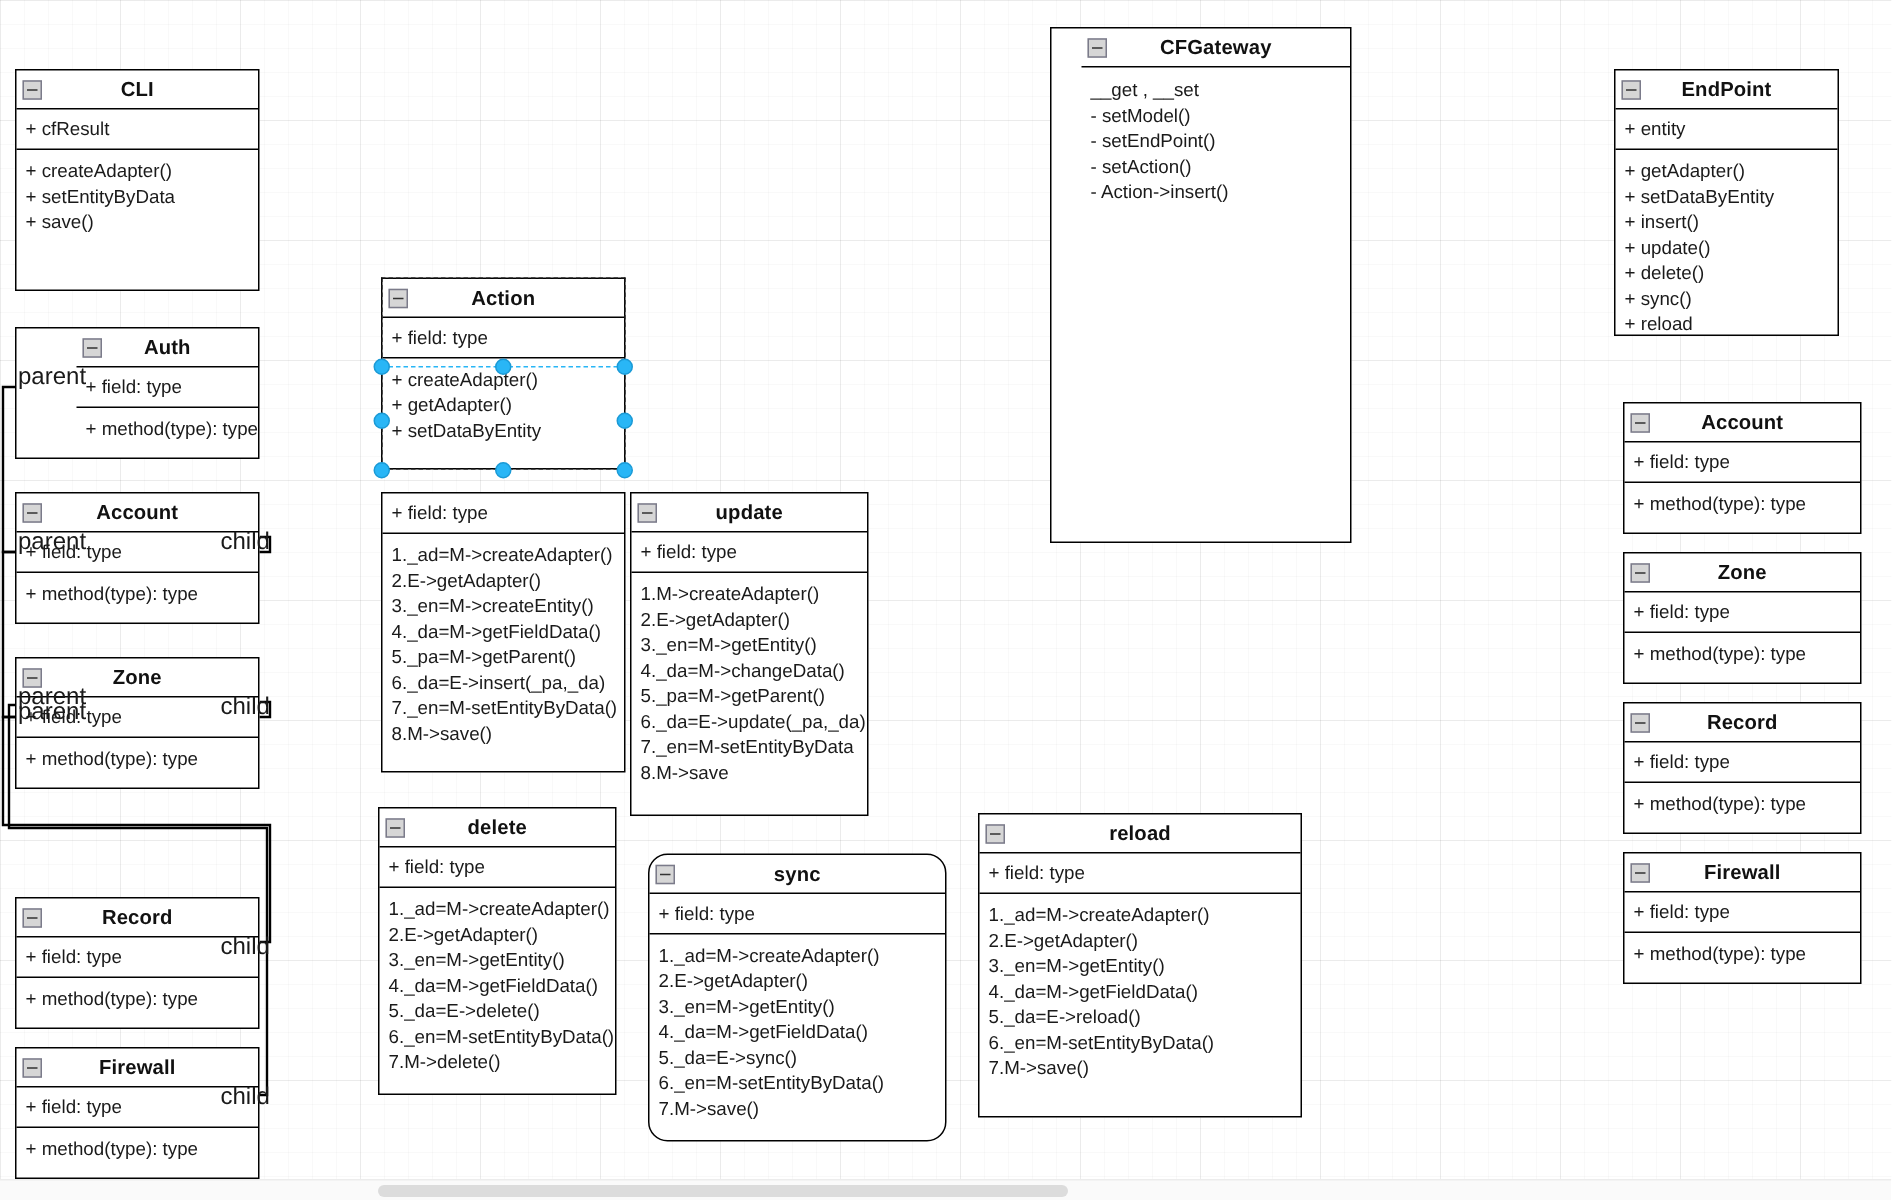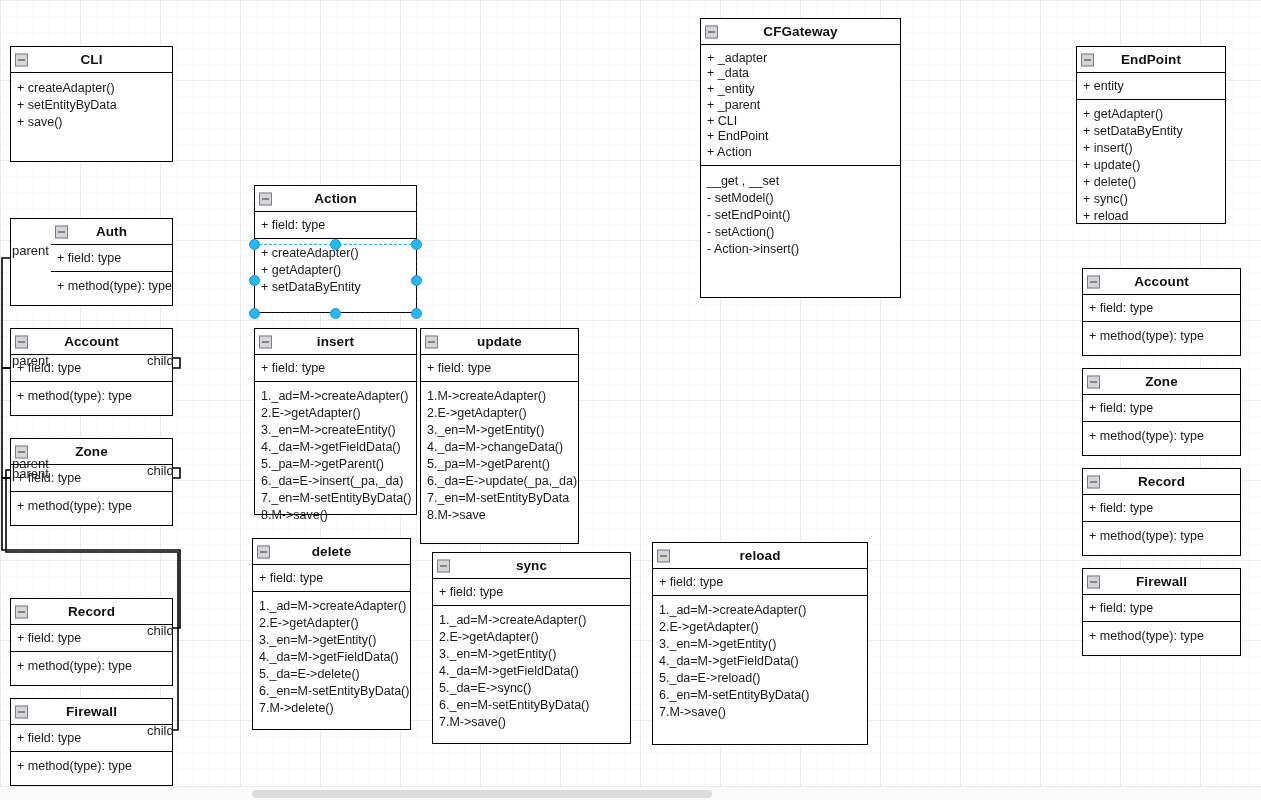--- a/index.html
+++ b/index.html
@@ -111,21 +111,21 @@
     border-radius: 50%;
     background: #29b6f6;
     border: 1px solid #1b9ad6;
     box-sizing: border-box;
     pointer-events: none;
   }
 
   
   .edge-label {
     position: absolute;
-    font-size: 13px;
+    font-size: 16px;
     color: #1a1a1a;
     background: transparent;
     white-space: nowrap;
     line-height: 1;
   }
 
   
   .hscroll-track {
     position: absolute;
     left: 0;
@@ -158,44 +158,38 @@
 
       <path d="M 10 368 L 2 368 L 2 478 L 180 478 L 180 468 L 173 468"></path>
 
       <path d="M 10 478 L 2 478 L 2 550 L 180 550 L 180 628 L 173 628"></path>
 
       <path d="M 10 470 L 6 470 L 6 552 L 178 552 L 178 730 L 173 730"></path>
     </g>
   </svg>
 
   <div id="class-layer">
-      <div class="uml" style="left: 10px; top: 46px; width: 163px; height: 116px;">
+      <div class="uml" style="left: 10px; top: 46px; width: 163px; height: 148px;">
         <div class="hdr">
           <span class="collapse-icon"></span>
           <span class="title">CLI</span>
+        </div>
+        <div class="sect tight">
+          <div class="row">+ cfResult</div>
         </div>
         <div class="sect ops last">
           <div class="row">+ createAdapter()</div>
           <div class="row">+ setEntityByData</div>
           <div class="row">+ save()</div>
         </div>
       </div>
-      <div class="uml" style="left: 700px; top: 18px; width: 201px; height: 280px;">
+      <div class="uml" style="left: 700px; top: 18px; width: 201px; height: 344px; padding-left: 20px;">
         <div class="hdr">
           <span class="collapse-icon"></span>
           <span class="title">CFGateway</span>
-        </div>
-        <div class="sect tight">
-          <div class="row">+ _adapter</div>
-          <div class="row">+ _data</div>
-          <div class="row">+ _entity</div>
-          <div class="row">+ _parent</div>
-          <div class="row">+ CLI</div>
-          <div class="row">+ EndPoint</div>
-          <div class="row">+ Action</div>
         </div>
         <div class="sect ops last">
           <div class="row">__get , __set</div>
           <div class="row">- setModel()</div>
           <div class="row">- setEndPoint()</div>
           <div class="row">- setAction()</div>
           <div class="row">- Action-&gt;insert()</div>
         </div>
       </div>
       <div class="uml" style="left: 1076px; top: 46px; width: 150px; height: 178px;">
@@ -284,24 +278,20 @@
           <span class="title">Firewall</span>
         </div>
         <div class="sect tight">
           <div class="row">+ field: type</div>
         </div>
         <div class="sect ops last">
           <div class="row">+ method(type): type</div>
         </div>
       </div>
       <div class="uml" style="left: 254px; top: 328px; width: 163px; height: 187px;">
-        <div class="hdr">
-          <span class="collapse-icon"></span>
-          <span class="title">insert</span>
-        </div>
         <div class="sect tight">
           <div class="row">+ field: type</div>
         </div>
         <div class="sect ops last">
           <div class="row">1._ad=M-&gt;createAdapter()</div>
           <div class="row">2.E-&gt;getAdapter()</div>
           <div class="row">3._en=M-&gt;createEntity()</div>
           <div class="row">4._da=M-&gt;getFieldData()</div>
           <div class="row">5._pa=M-&gt;getParent()</div>
           <div class="row">6._da=E-&gt;insert(_pa,_da)</div>
@@ -339,21 +329,21 @@
         <div class="sect ops last">
           <div class="row">1._ad=M-&gt;createAdapter()</div>
           <div class="row">2.E-&gt;getAdapter()</div>
           <div class="row">3._en=M-&gt;getEntity()</div>
           <div class="row">4._da=M-&gt;getFieldData()</div>
           <div class="row">5._da=E-&gt;delete()</div>
           <div class="row">6._en=M-setEntityByData()</div>
           <div class="row">7.M-&gt;delete()</div>
         </div>
       </div>
-      <div class="uml" style="left: 432px; top: 552px; width: 199px; height: 192px;">
+      <div class="uml" style="left: 432px; top: 569px; width: 199px; height: 192px; border-radius: 13px;">
         <div class="hdr">
           <span class="collapse-icon"></span>
           <span class="title">sync</span>
         </div>
         <div class="sect tight">
           <div class="row">+ field: type</div>
         </div>
         <div class="sect ops last">
           <div class="row">1._ad=M-&gt;createAdapter()</div>
           <div class="row">2.E-&gt;getAdapter()</div>

